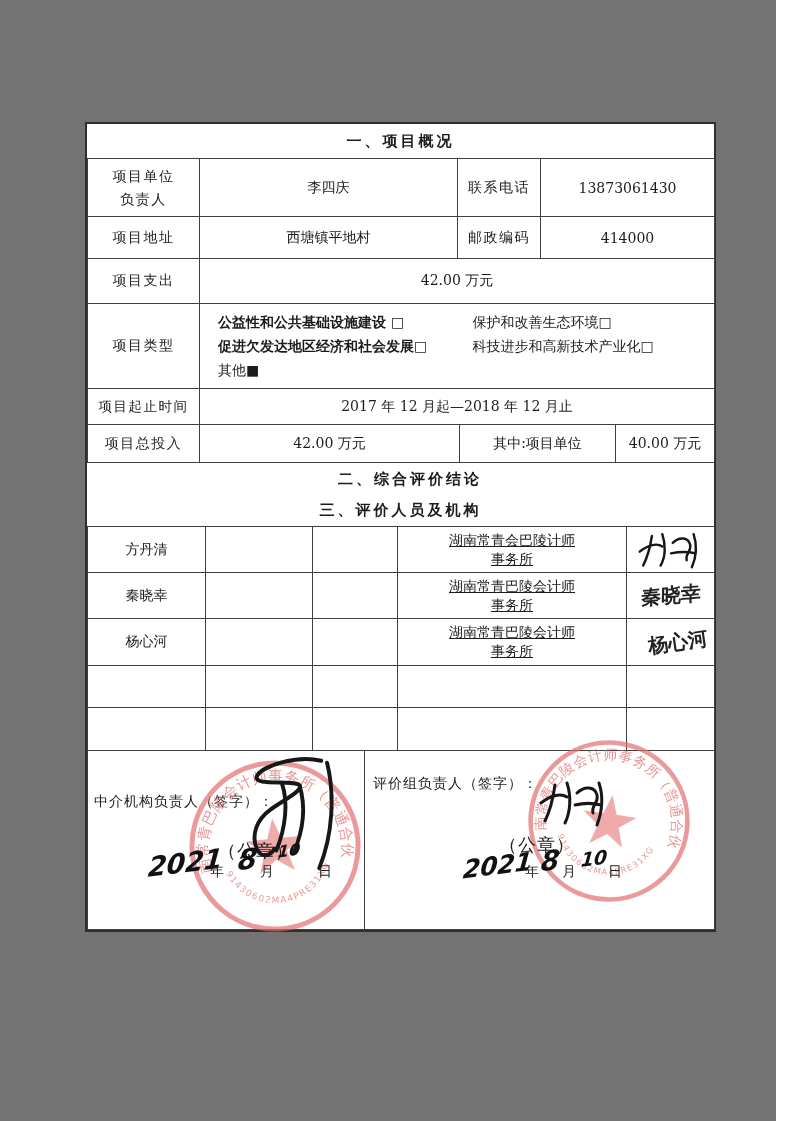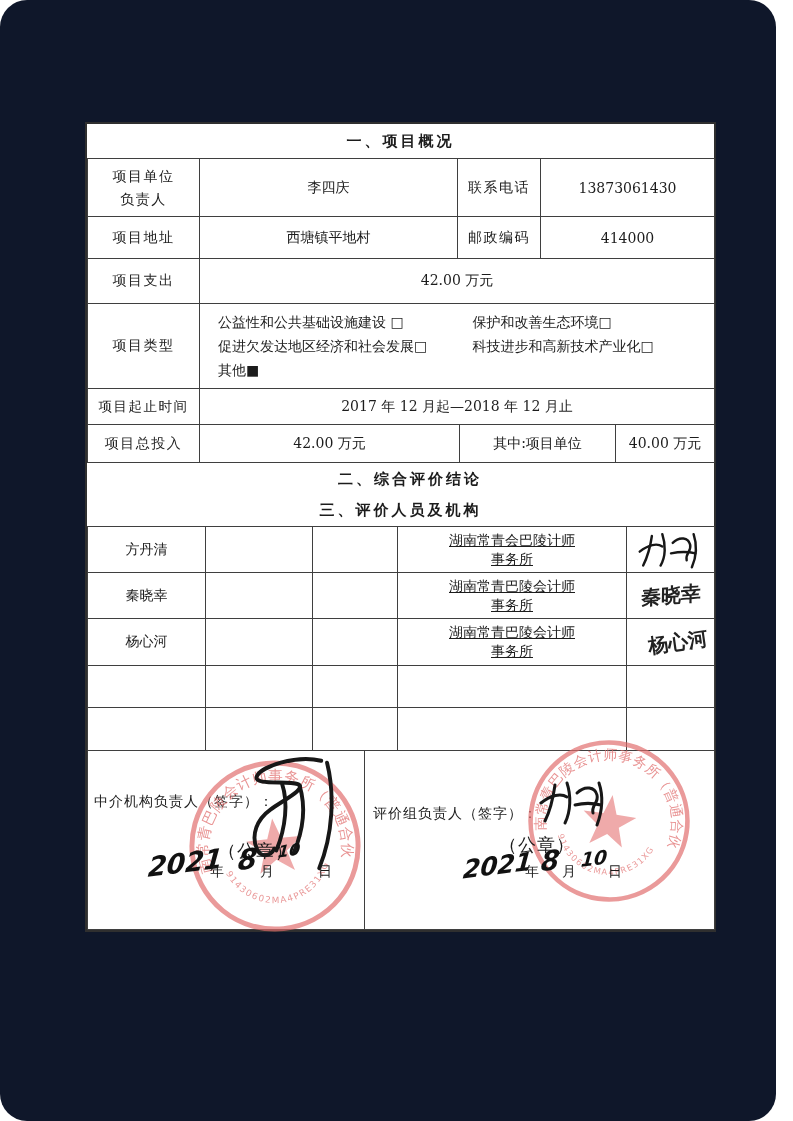--- a/index.html
+++ b/index.html
@@ -1,23 +1,22 @@
 <!DOCTYPE html>
 <html><head>
 <meta charset="utf-8">
 <style>
   html,body{margin:0;padding:0;background:#ffffff;}
   .sheet{
     position:relative;
     width:776px;height:1121px;
-    background:#0f172a;
+    background:#737373;
     font-family:"DejaVu Serif","Liberation Serif",serif;
     color:#1c1c1c;
     overflow:hidden;
-    border-radius:27px;
   }
   .formwrap{
     position:absolute;left:85px;top:122px;width:627px;
     border:2px solid #2f2f2f;
     background:#fff;
   }
   .sec-head{
     display:flex;align-items:center;justify-content:center;
     font-weight:bold;font-size:15px;letter-spacing:3px;
   }
@@ -32,21 +31,21 @@
     text-align:center;
     vertical-align:middle;
     padding:2px 4px;
     overflow:visible;
   }
   td.lbl{letter-spacing:1.5px;}
   td.left{text-align:left;}
   .two-line{line-height:1.6;}
   .type-cell{padding:6px 0 6px 18px;}
   .type-line{line-height:24px;white-space:nowrap;}
-  .opt-l{display:inline-block;min-width:250px;}
+  .opt-l{display:inline-block;min-width:250px;font-weight:bold;}
   .box{font-family:"DejaVu Sans","Liberation Sans",sans-serif;font-size:14px;}
   .unit-lines{line-height:1.35;text-decoration:underline;}
   
   .sig-text{
     display:inline-block;
     font-family:"DejaVu Sans","Liberation Sans",sans-serif;
     font-weight:bold;font-size:20px;color:#222;
     transform:rotate(-5deg) skewX(-6deg);
     white-space:nowrap;
   }
@@ -261,21 +260,21 @@
 
           <span class="hw" style="left:60px;top:96px;font-size:27px">2021</span>
           <span class="pr" style="left:122px;top:112px">年</span>
           <span class="hw" style="left:150px;top:92px;font-size:28px">8</span>
           <span class="pr" style="left:172px;top:112px">月</span>
           <span class="hw" style="left:190px;top:90px;font-size:16px">10</span>
           <span class="pr" style="left:230px;top:112px">日</span>
         </td>
 
         <td class="foot">
-          <span class="foot-label" style="left:8px;top:54px">评价组负责人（签字）：</span>
+          <span class="foot-label" style="left:8px;top:24px">评价组负责人（签字）：</span>
 
           <svg class="stamp" style="left:160px;top:-14px;transform:rotate(8deg)" width="168" height="168" viewBox="0 0 180 180">
             <circle cx="90" cy="90" r="84" fill="none" stroke="#e06a6a" stroke-width="5" opacity="0.8"></circle>
             <defs>
               <path id="arcTopR" d="M 25,112 A 68,68 0 1 1 155,112" fill="none"></path>
               <path id="arcBotR" d="M 37,110 A 56,56 0 0 0 143,110" fill="none"></path>
             </defs>
             <text font-size="15" fill="#e06a6a" opacity="0.85" letter-spacing="0.5">
               <textPath href="#arcTopR" startOffset="50%" text-anchor="middle">湖南常青巴陵会计师事务所（普通合伙）</textPath>
             </text>

